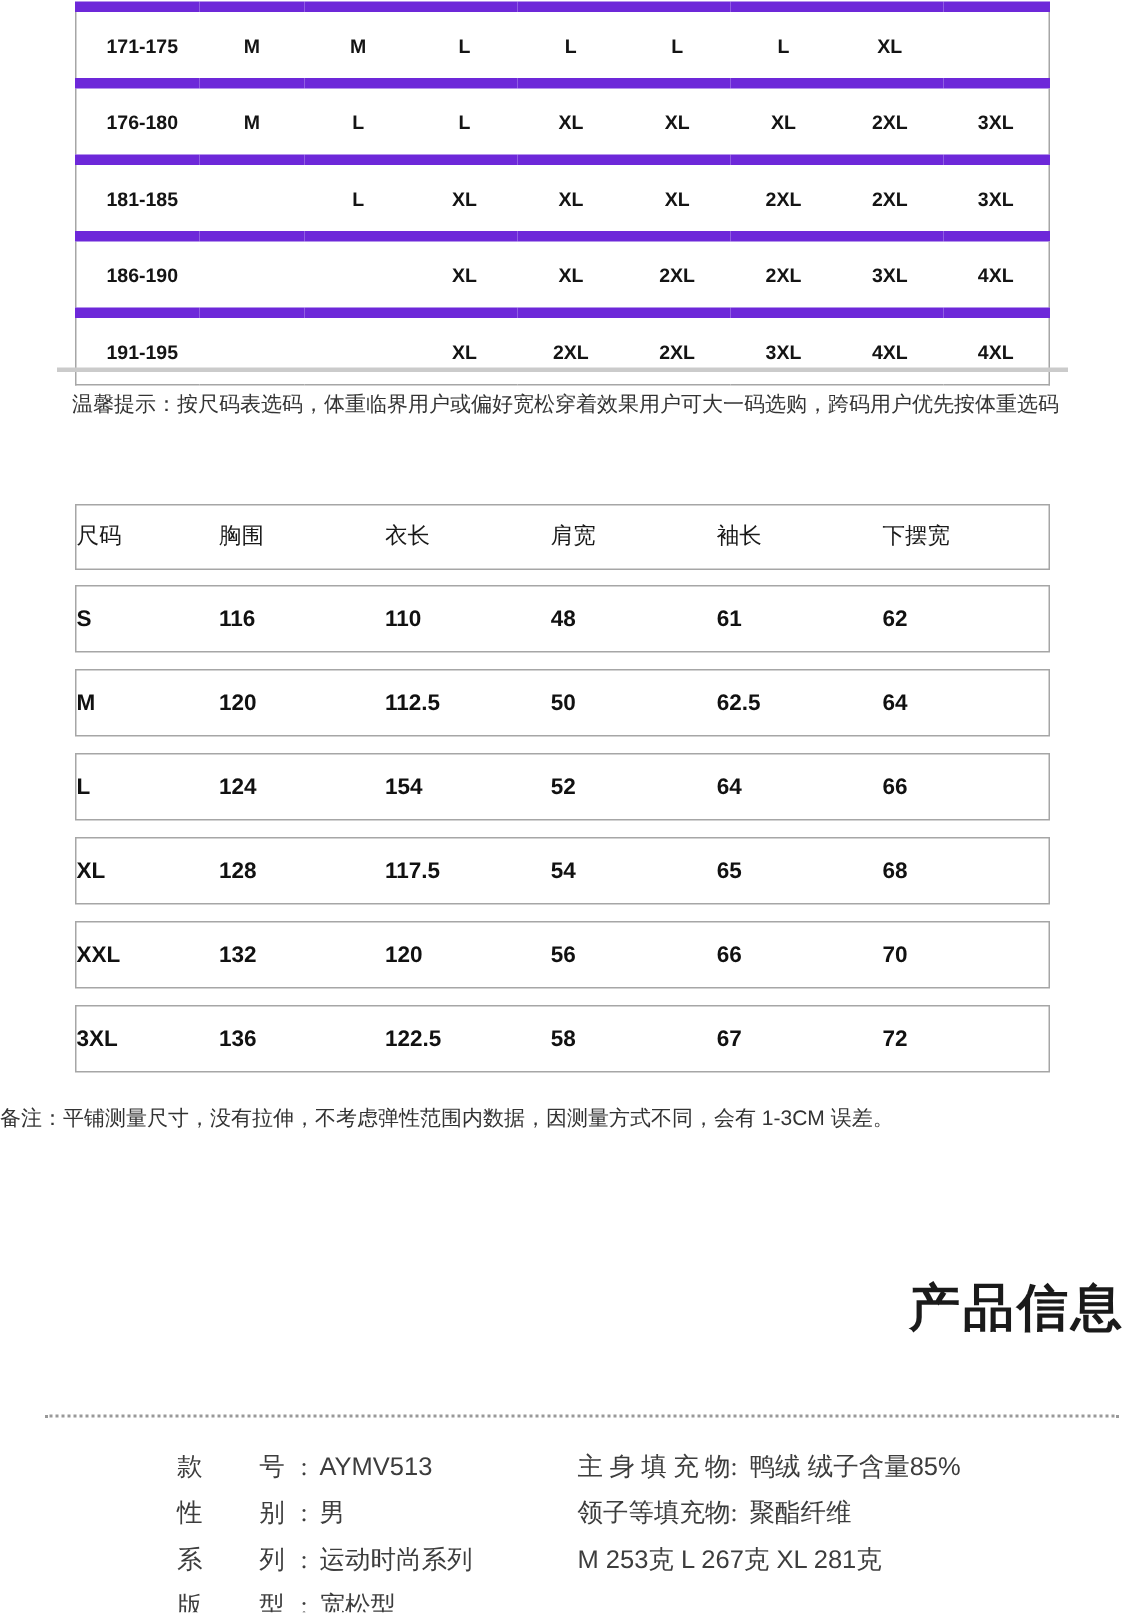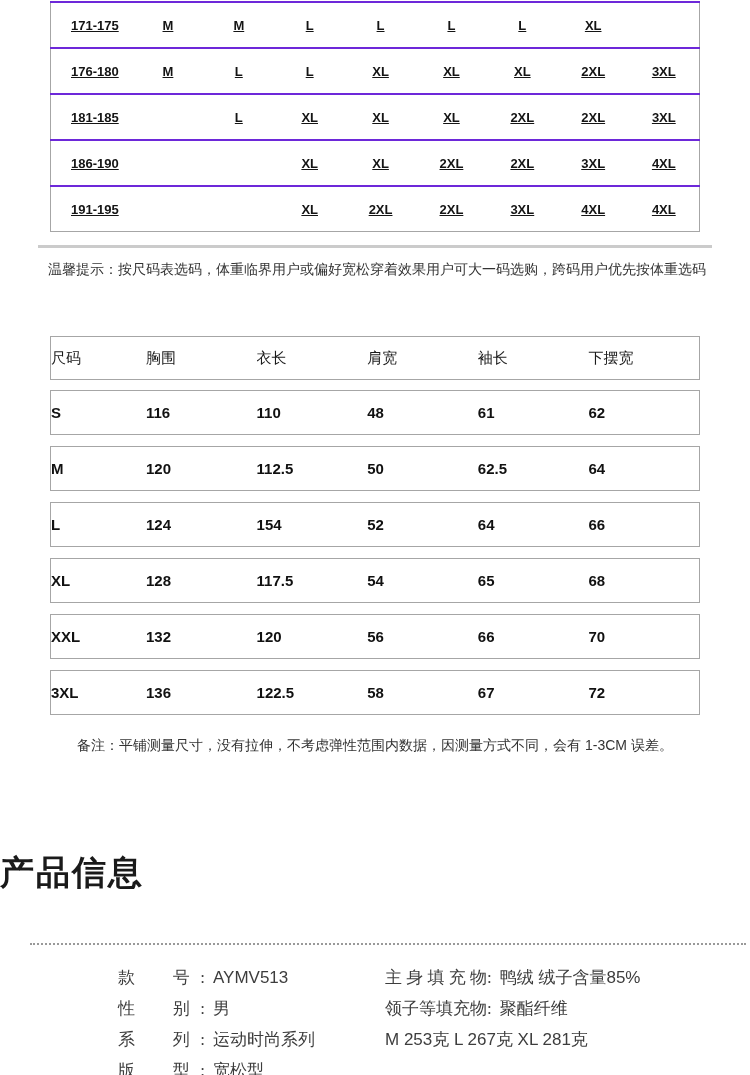--- a/index.html
+++ b/index.html
@@ -7,43 +7,43 @@
     position:relative;width:750px;height:1075px;overflow:hidden;background:#ffffff;
     font-family:"Liberation Sans","DejaVu Sans",sans-serif;
   }
   
   .rec-table{
     position:absolute;left:50px;top:1px;width:650px;
     border-collapse:collapse;table-layout:fixed;
     border:1px solid #a6a6a6;
   }
   .rec-table td{
-    border-top:2px solid #6d28d9;
+    border-top:7px solid #6d28d9;
     height:44px;text-align:center;vertical-align:middle;
-    font-size:13px;font-weight:700;color:#141414;padding:0;text-decoration:underline;
+    font-size:13px;font-weight:700;color:#141414;padding:0;
   }
   .rec-table td.col-height{text-align:left;padding-left:20px;}
   
   .thick-divider{position:absolute;left:38px;top:245px;width:674px;height:3px;background:#cbcbcb;}
   
   .tip{position:absolute;left:48px;top:261px;font-size:14px;line-height:16px;color:#333;white-space:nowrap;}
   
   .m-table{position:absolute;left:50px;top:336px;width:650px;}
   .m-row{
     display:grid;grid-template-columns:95px repeat(5,1fr);
     border:1px solid #a6a6a6;background:#fff;box-sizing:border-box;
   }
   .m-head{height:44px;line-height:42px;margin-bottom:10px;font-size:15px;font-weight:400;color:#1a1a1a;}
   .m-data{height:45px;line-height:43px;margin-bottom:11px;font-size:15px;font-weight:700;color:#111;}
   .m-cell{text-align:left;overflow:hidden;}
   
-  .note{position:absolute;left:0;top:737px;width:750px;text-align:center;font-size:14px;line-height:16px;color:#333;}
+  .note{position:absolute;left:0;top:737px;width:750px;text-align:left;font-size:14px;line-height:16px;color:#333;}
   
   .section-title{
-    position:absolute;left:0;top:853px;width:750px;text-align:left;
+    position:absolute;left:0;top:853px;width:750px;text-align:right;
     font-size:34px;line-height:38px;font-weight:700;color:#1a1a1a;letter-spacing:2px;
   }
   
   .dotted-divider{position:absolute;left:30px;top:943px;width:716px;height:0;border-top:2px dotted #999;}
   
   .info-col{position:absolute;top:962px;}
   .info-col.left{left:118px;}
   .info-col.right{left:385px;}
   .info-row{height:31px;line-height:31px;font-size:17px;color:#3d3d3d;white-space:nowrap;display:flex;}
   .info-label{display:inline-block;text-align:justify;text-align-last:justify;font-family:Liberation Serif, serif;}

